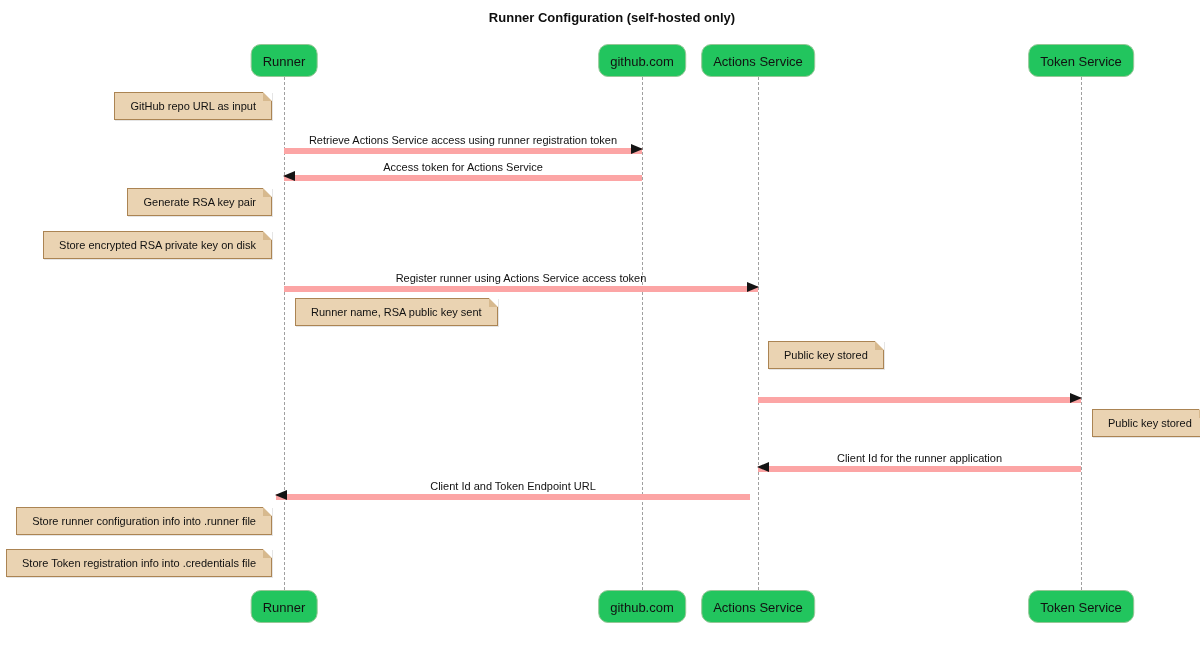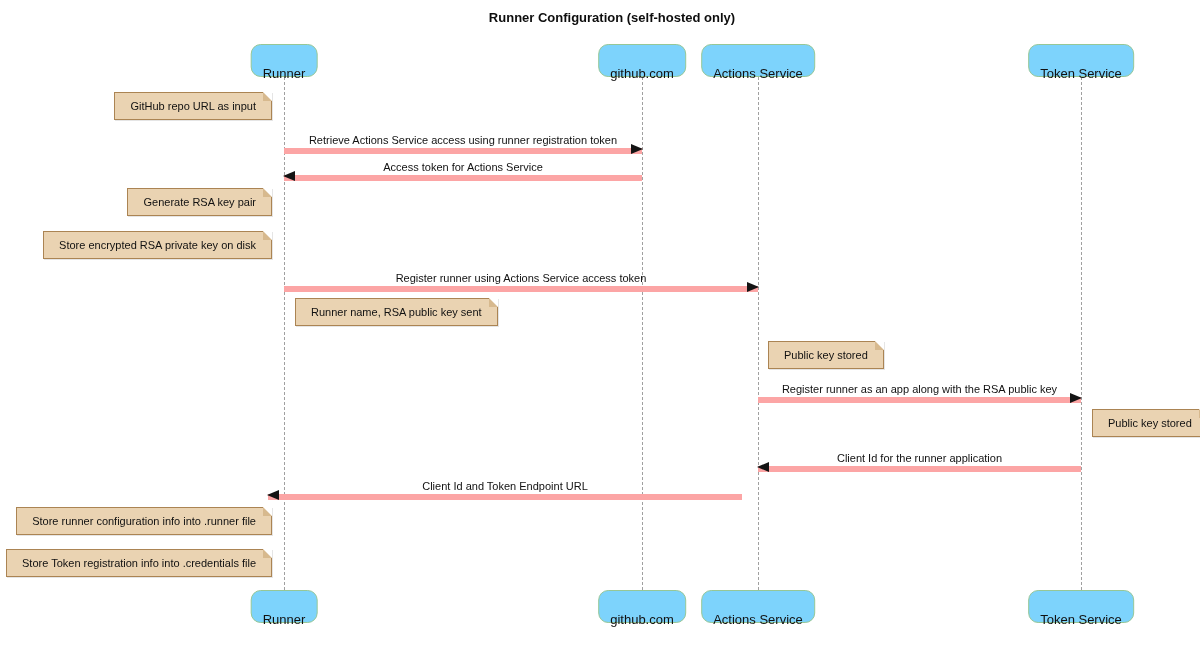--- a/index.html
+++ b/index.html
@@ -9,22 +9,22 @@
   }
   .title{
     position:absolute;top:10px;left:0;width:100%;text-align:center;
     font-size:13px;font-weight:bold;color:#0d0d0d;margin-left:12px;
   }
   .lifeline{
     position:absolute;top:77px;height:513px;width:0;
     border-left:1px dashed #a0a0a0;z-index:0;
   }
   .participant{
-    position:absolute;height:33px;line-height:33px;padding:12px 11px;
-    background:#7dd3fc;border:1px solid #96c796;border-radius:10px;
+    position:absolute;height:33px;line-height:33px;padding:0 11px;
+    background:#22c55e;border:1px solid #96c796;border-radius:10px;
     font-size:13px;text-align:center;white-space:nowrap;
     transform:translateX(-50%);z-index:3;box-sizing:border-box;
   }
   .note{
     position:absolute;background:#ead3b2;border:1px solid #ab8453;
     padding:6px 15px;font-size:11px;line-height:14px;white-space:nowrap;
     z-index:2;box-shadow:1px 1px 0 rgba(0,0,0,0.10);
   }
   .note::before{
     content:"";position:absolute;top:-1px;right:-1px;width:0;height:0;
@@ -90,27 +90,26 @@
     <span class="msg-label">Access token for Actions Service</span>
     <span class="arrowhead dir-left"></span>
   </div>
 
   <div class="msg" style="left:284px;top:269px;width:474px">
     <span class="msg-label">Register runner using Actions Service access token</span>
     <span class="arrowhead dir-right"></span>
   </div>
 
   <div class="msg" style="left:758px;top:380px;width:323px">
-    <span class="msg-label">Register runner as an app along with the RSA public key</span>
     <span class="arrowhead dir-right"></span>
   </div>
 
   <div class="msg" style="left:758px;top:449px;width:323px">
     <span class="msg-label">Client Id for the runner application</span>
     <span class="arrowhead dir-left"></span>
   </div>
 
-  <div class="msg" style="left:268px;top:477px;width:474px">
+  <div class="msg" style="left:276px;top:477px;width:474px">
     <span class="msg-label">Client Id and Token Endpoint URL</span>
     <span class="arrowhead dir-left"></span>
   </div>
 
 </div>
 
 </body></html>

